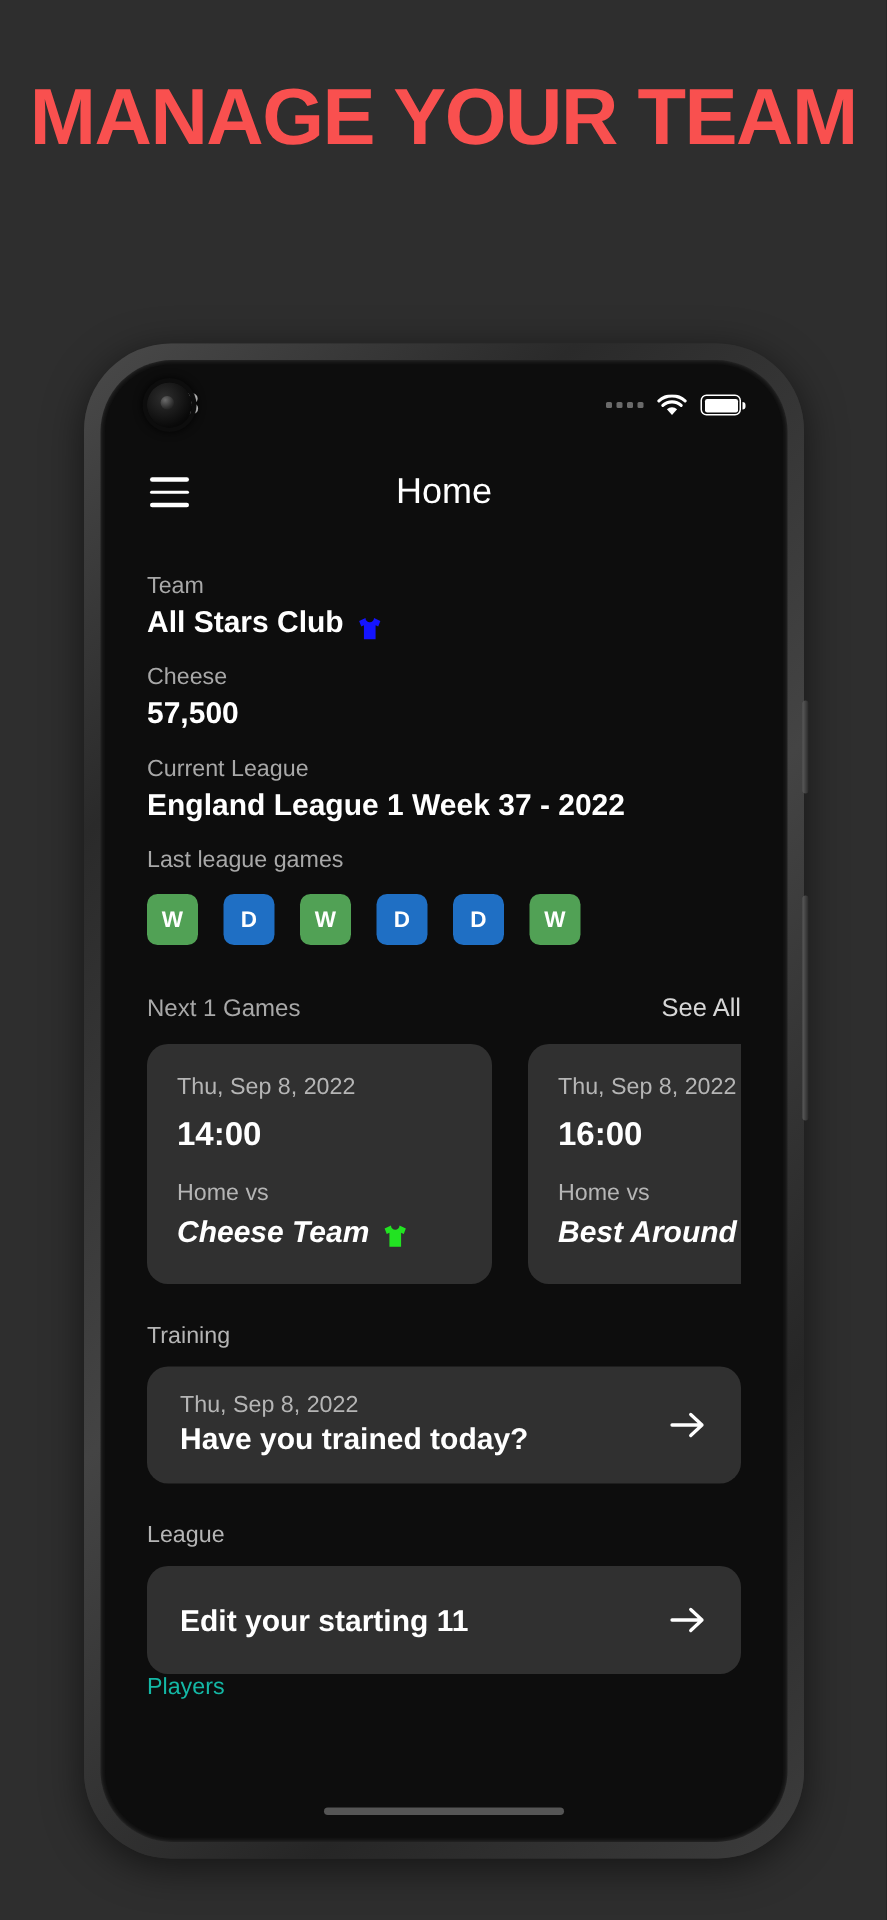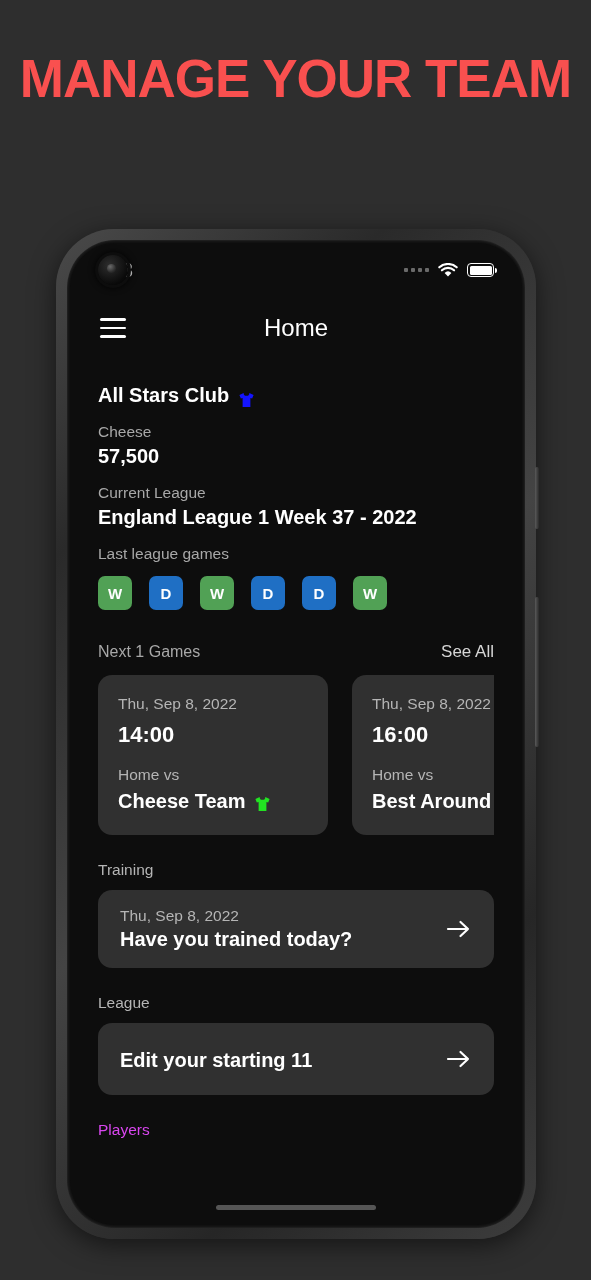--- a/index.html
+++ b/index.html
@@ -132,39 +132,39 @@
     flex: 0 0 230px;
     background:#303030;
     border-radius: 14px;
     padding: 20px 20px 22px 20px;
   }
   .g-date { color:#b5b5b5; font-size: 15.5px; }
   .g-time { color:#fff; font-size: 22px; font-weight:bold; margin-top: 9px; }
   .g-home { color:#b5b5b5; font-size: 15.5px; margin-top: 18px; }
   .g-opp {
     color:#fff; font-size: 20px; font-weight:bold; margin-top: 6px;
-    display:flex; align-items:center; gap:9px; white-space: nowrap;
+    display:flex; align-items:center; gap:9px; white-space: nowrap; font-style: italic;
   }
 
   
   .sec-label { color:#b5b5b5; font-size: 15.5px; margin-top: 26px; }
   .action-card {
     margin-top: 11px;
     background:#303030; border-radius: 14px;
     padding: 17px 22px;
     display:flex; align-items:center;
     min-height: 72px;
   }
   .action-card .txt { flex: 1; }
   .a-date { color:#b5b5b5; font-size: 15.5px; }
   .a-title { color:#fff; font-size: 20px; font-weight:bold; margin-top: 3px; }
   .arrow { width: 26px; height: 22px; flex: 0 0 auto; }
 
   .players-label {
-    color:#d946ef; font-size: 15.5px; margin-top: 26px;
+    color:#14b8a6; font-size: 15.5px; 
   }
 
   .home-indicator {
     position:absolute; left: 50%; transform: translateX(-50%);
     bottom: 15px; width: 160px; height: 5px; border-radius: 3px;
     background: #555;
   }
 </style>
 </head>
 <body>
@@ -207,20 +207,21 @@
           <div class="hamburger">
             <i></i>
               <i></i>
               <i></i>
           </div>
           <div class="app-title">Home</div>
         </div>
 
         <div class="content">
 
+          <div class="lbl">Team</div>
           <div class="val">
             <span>All Stars Club</span>
             <span class="shirt">
               <svg width="17" height="16" viewBox="0 0 24 22">
                 <path d="M8 1 L2 4 L4 9 L6.5 8 L6.5 21 L17.5 21 L17.5 8 L20 9 L22 4 L16 1 A4 4 0 0 1 8 1 Z" fill="#1414ff"></path>
               </svg>
             </span>
           </div>
 
           <div class="lbl">Cheese</div>

